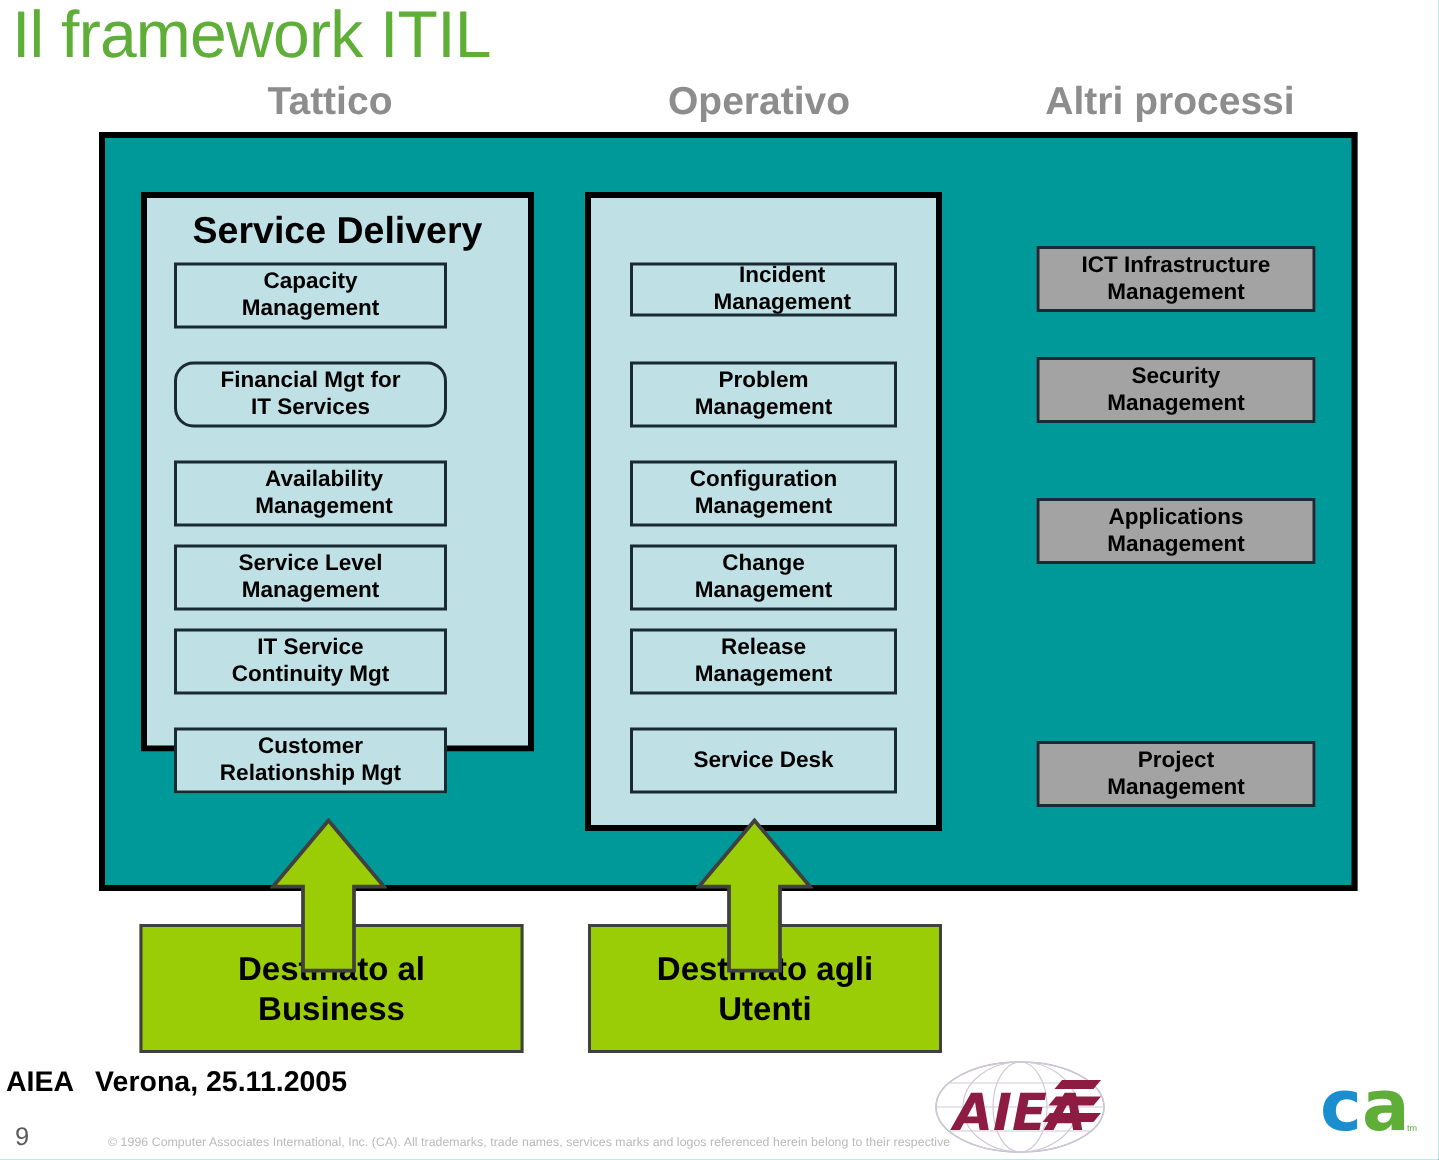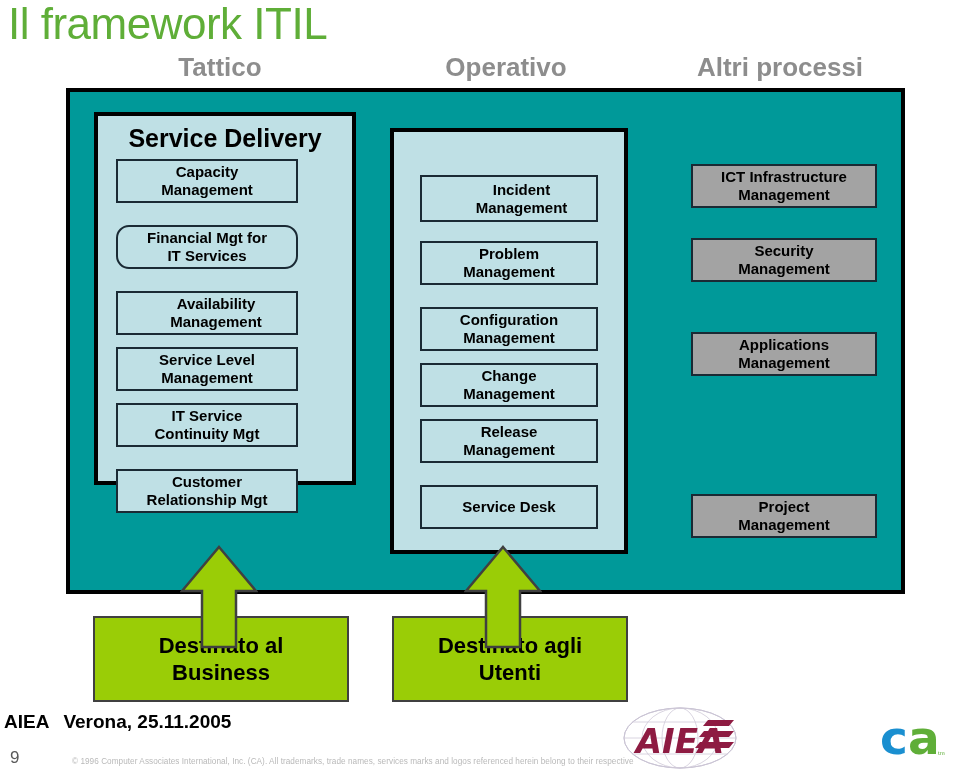--- a/index.html
+++ b/index.html
@@ -57,21 +57,21 @@
   }
 
   
   .subpanel {
     position: absolute;
     background: #BFE0E5;
     border: 4px solid #000000;
     box-sizing: border-box;
   }
   #panel-service-delivery {
-    left: 24px;  top: 20px;  width: 262px; height: 373px;
+    left: 24px;  top: 36px;  width: 262px; height: 373px;
   }
   #panel-service-support {
     left: 320px; top: 36px;  width: 238px; height: 426px;
   }
 
   .subpanel-title {
     position: absolute;
     left: 0; right: 0;
     top: 8px;
     text-align: center;
@@ -103,21 +103,21 @@
 
   
   #proc-capacity      { left: 18px; top: 43px;  width: 182px; height: 44px; }
   #proc-financial     { left: 18px; top: 109px; width: 182px; height: 44px; border-radius: 13px; }
   #proc-availability  { left: 18px; top: 175px; width: 182px; height: 44px; padding-left: 20px; }
   #proc-service-level { left: 18px; top: 231px; width: 182px; height: 44px; }
   #proc-it-continuity { left: 18px; top: 287px; width: 182px; height: 44px; }
   #proc-customer-rel  { left: 18px; top: 353px; width: 182px; height: 44px; }
 
   
-  #proc-incident      { left: 26px; top: 43px;  width: 178px; height: 47px; padding-left: 27px; }
+  #proc-incident      { left: 26px; top: 43px;  width: 178px; height: 36px; padding-left: 27px; }
   #proc-problem       { left: 26px; top: 109px; width: 178px; height: 44px; }
   #proc-configuration { left: 26px; top: 175px; width: 178px; height: 44px; }
   #proc-change        { left: 26px; top: 231px; width: 178px; height: 44px; }
   #proc-release       { left: 26px; top: 287px; width: 178px; height: 44px; }
   #proc-service-desk  { left: 26px; top: 353px; width: 178px; height: 44px; }
 
   
   #proc-ict-infra     { left: 612px; top: 72px;  width: 186px; height: 44px; }
   #proc-security      { left: 612px; top: 146px; width: 186px; height: 44px; }
   #proc-applications  { left: 612px; top: 240px; width: 186px; height: 44px; }

